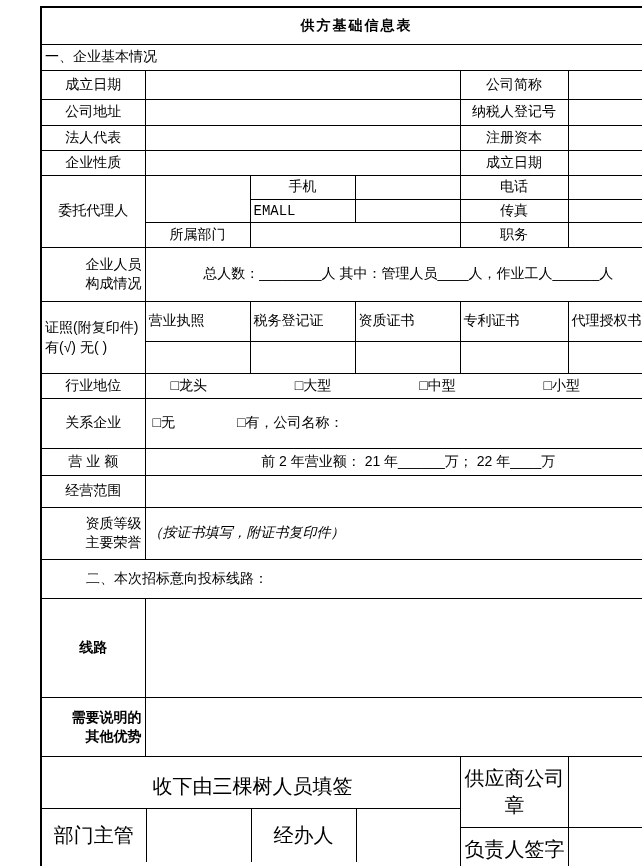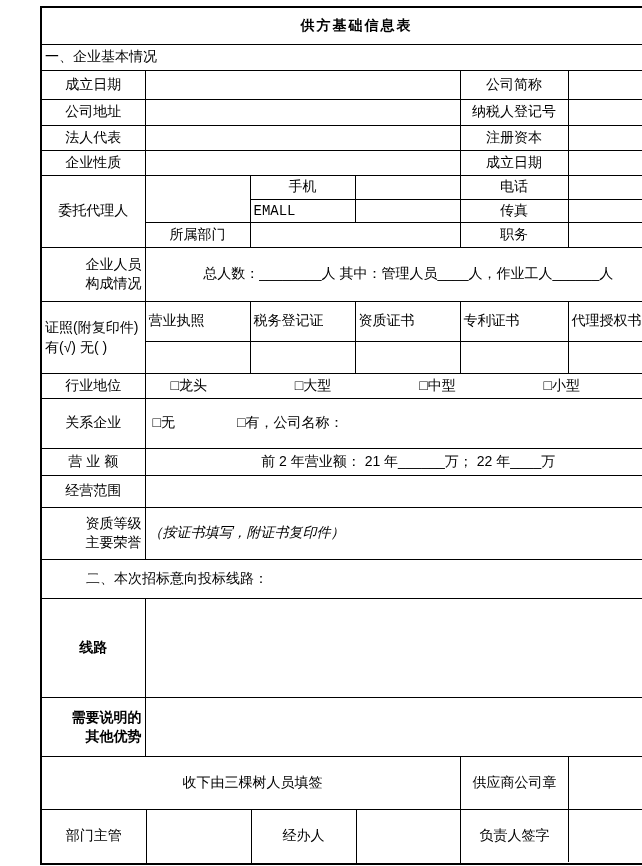--- a/index.html
+++ b/index.html
@@ -32,21 +32,21 @@
   .center{text-align:center;}
   .bold{font-weight:bold;}
   .top{vertical-align:top;font-style:italic;}
   .hint{padding-top:4px;padding-left:6px;}
   .opts{display:flex;justify-content:space-between;padding:0 88px 0 22px;}
   .opts span{white-space:nowrap;}
   .rel{display:flex;padding-left:4px;}
   .rel .gap{width:62px;}
   .nopad{padding:0 !important;}
   .inner{border-collapse:collapse;table-layout:fixed;width:100%;}
-  .inner td{font-size:14px;padding:17px 3px;vertical-align:middle;overflow:hidden;}
+  .inner td{font-size:20px;padding:8px 3px;vertical-align:middle;overflow:hidden;}
   .bb{border-bottom:1px solid #000;}
   .br{border-right:1px solid #000;}
   .two-line span{display:block;text-align:right;line-height:1.35;}
 </style>
 </head>
 <body>
 
 <table class="form">
   <colgroup>
     <col style="width:104px">

